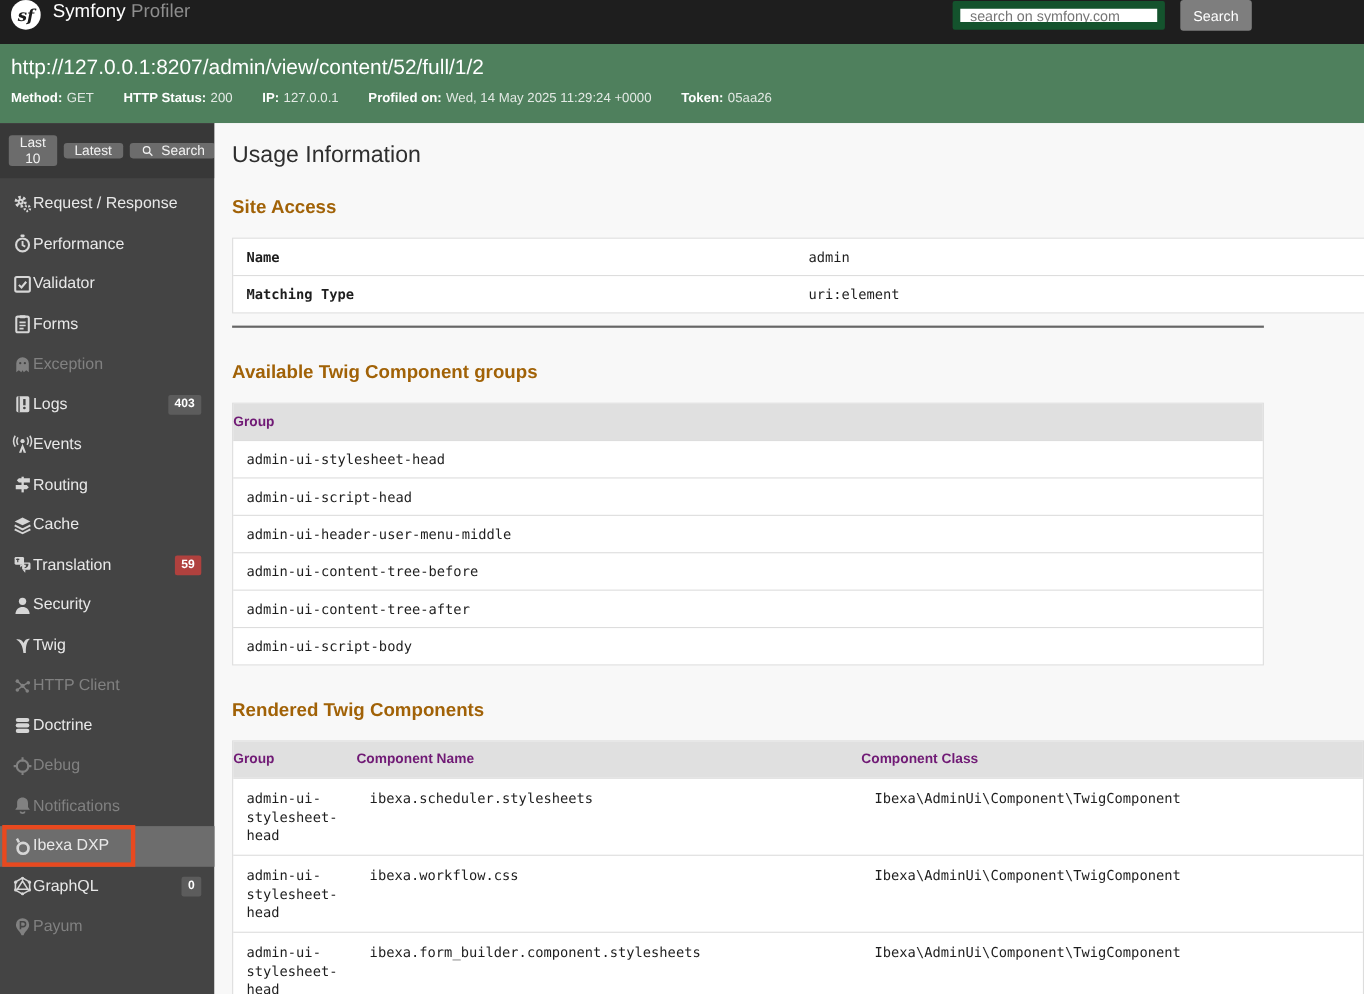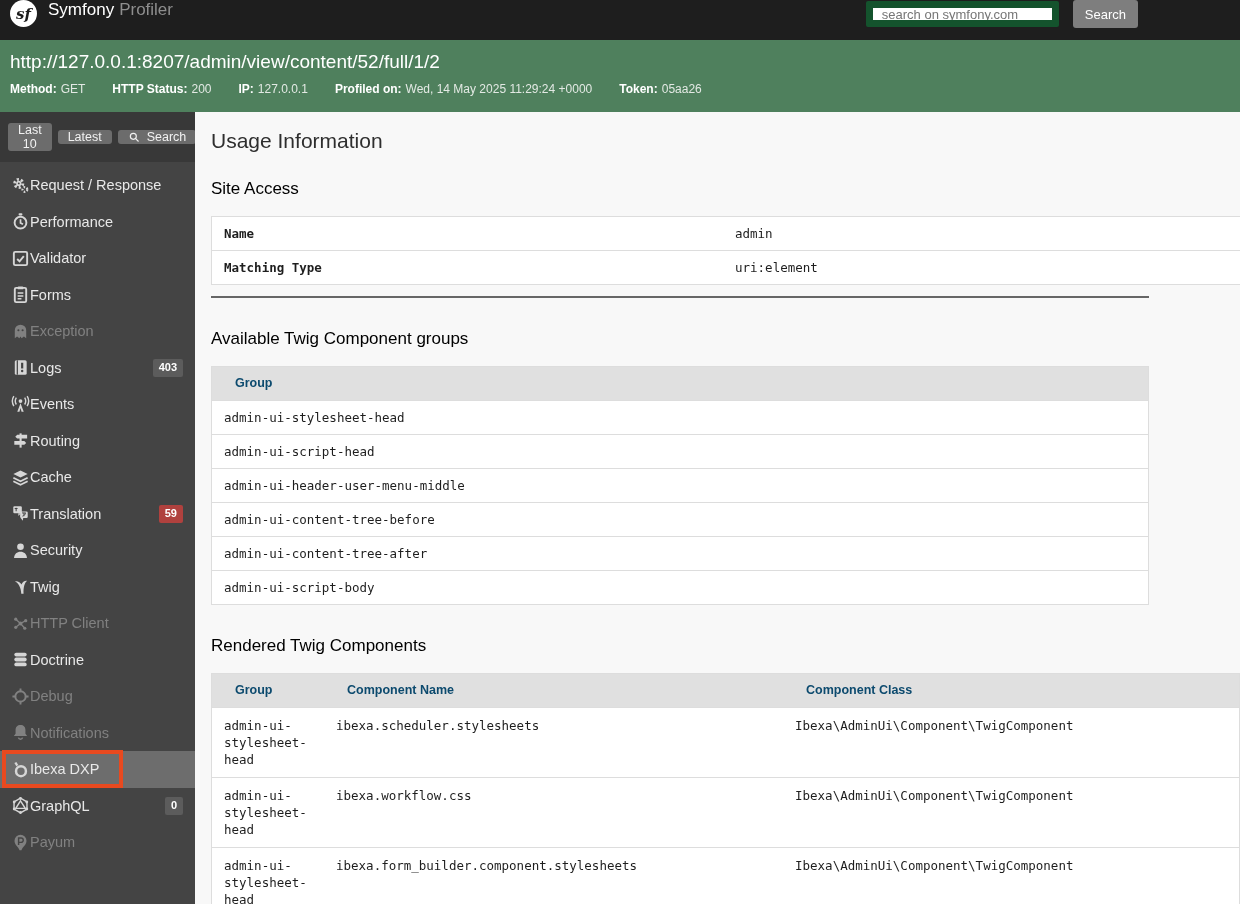--- a/index.html
+++ b/index.html
@@ -51,37 +51,37 @@
   .item.selected { background:#6d6d6d; }
   .badge { margin-left:auto; background:#5c5c5c; color:#fff; font-size:11px; font-weight:700;
            padding:2px 6px; border-radius:2px; line-height:1.25; }
   .badge.red { background:#b0413e; }
   .hl { position:absolute; left:2px; top:-1px; width:121px; height:38px;
         border:4px solid #e8491f; pointer-events:none; z-index:5; }
 
   
   .content { flex:1; padding:16px 0 0 16px; background:#f8f8f8; overflow:hidden; }
   h2.title { font-size:21px; font-weight:400; color:#2e2e2e; line-height:26px; }
-  h3.heading { font-size:17px; font-weight:400; color:#000000; line-height:22px; }
+  h3.heading { font-size:17px; font-weight:700; color:#a16207; line-height:22px; }
   #site-access-heading { margin-top:24px; }
   #twig-groups-heading { margin-top:30px; }
   #rendered-heading { margin-top:30px; }
 
   .kv-table { width:1096px; margin-top:16px; border:1px solid #ddd; background:#fff; }
   .kv-row { display:flex; border-top:1px solid #ddd; }
   .kv-row:first-child { border-top:none; }
   .kv-label { width:511px; padding:9px 12px; font-family:"DejaVu Sans Mono", monospace;
               font-size:12.5px; font-weight:700; color:#1e1e1e; line-height:15px; }
   .kv-value { flex:1; padding:9px 12px; font-family:"DejaVu Sans Mono", monospace;
               font-size:12.5px; color:#1e1e1e; line-height:15px; }
   .dark-rule { width:938px; height:2px; background:#666; margin-top:11px; }
 
   .dtable { margin-top:16px; border:1px solid #ddd; background:#fff; }
   .dtable .thead { display:flex; background:#e0e0e0; }
-  .dtable .th { font-size:12.5px; font-weight:700; color:#0c4a6e; padding:9px 23px; line-height:15px; }
+  .dtable .th { font-size:12.5px; font-weight:700; color:#701a75; padding:9px 0; line-height:15px; }
   .dtable .row { display:flex; border-top:1px solid #ddd; }
   .dtable .cell { font-family:"DejaVu Sans Mono", monospace; font-size:12.5px; color:#1e1e1e;
                   padding:8px 12px; line-height:17px; }
   #groups-table { width:938px; }
   #groups-table .th, #groups-table .cell { flex:1; }
   #rendered-table { width:1029px; }
   .col-group { width:112px; flex:0 0 112px; }
   .col-name  { width:459px; flex:0 0 459px; }
   .col-class { flex:1; }
   #rendered-table .cell { padding:9px 12px; }

